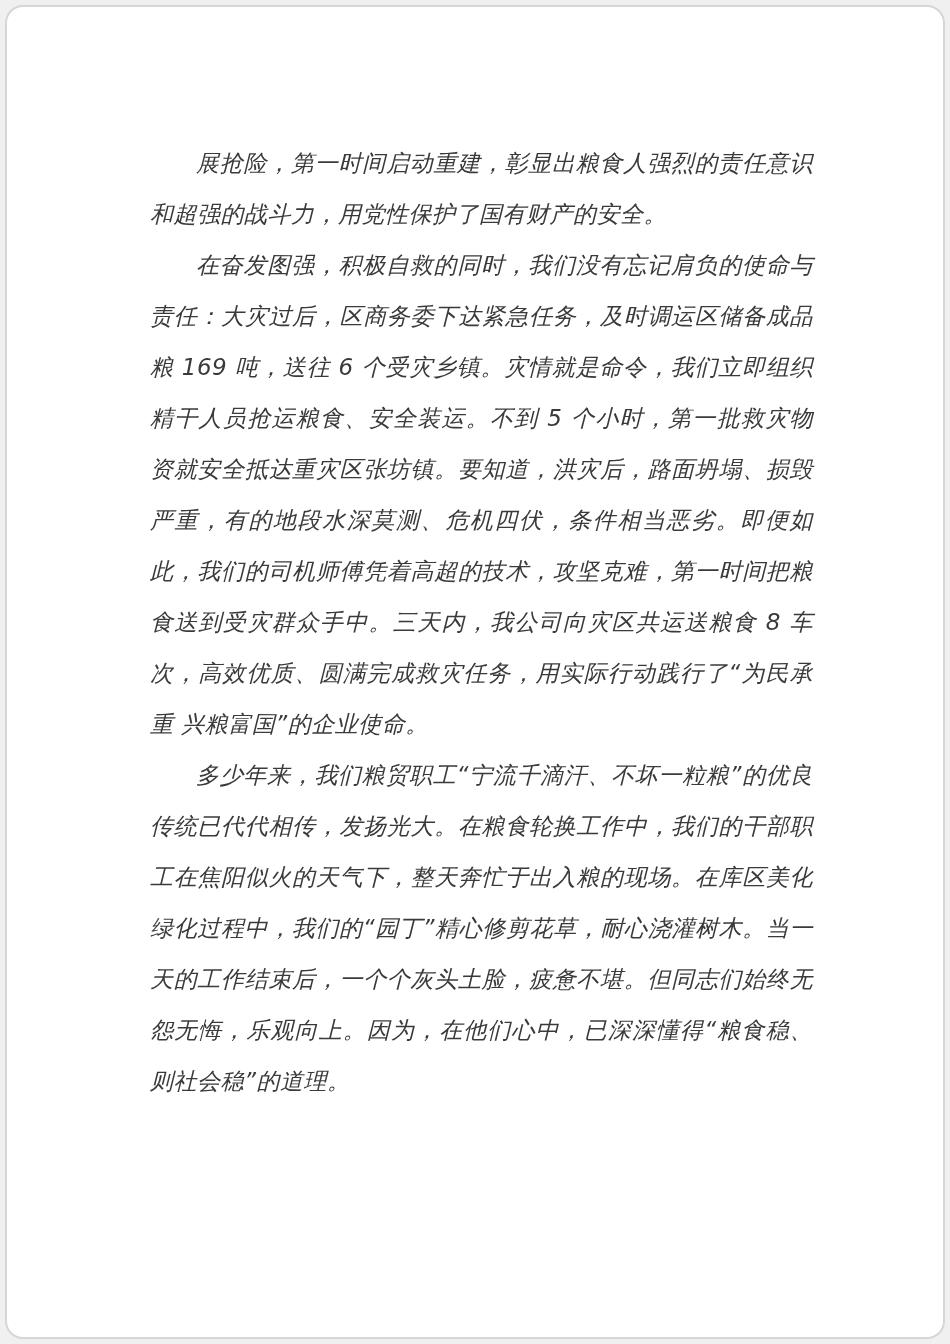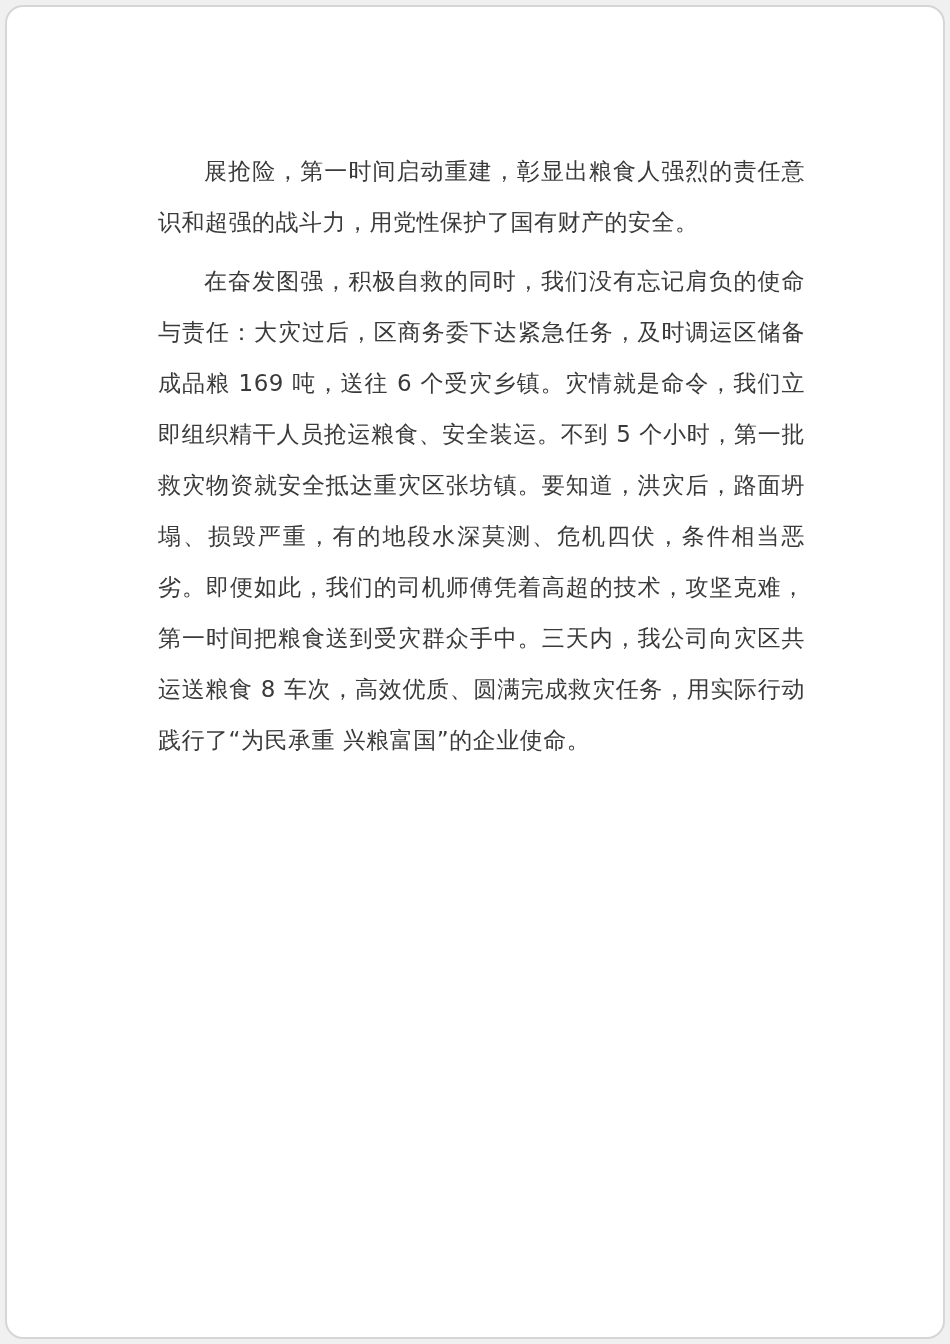--- a/index.html
+++ b/index.html
@@ -33,26 +33,28 @@
     bottom: 60px;
     color: #3a3a3a;
     font-size: 23px;
     line-height: 51px;
     text-align: justify;
     text-justify: inter-ideograph;
     letter-spacing: 0.5px;
     word-break: break-all;
   }
   .content p {
-    margin: 8px;
+    margin: 0;
     padding: 0;
     text-indent: 2em;
+    font-style: italic;
   }
 </style>
 </head>
 <body>
 
 <div class="page">
   <div class="content">
     <p>展抢险，第一时间启动重建，彰显出粮食人强烈的责任意识和超强的战斗力，用党性保护了国有财产的安全。</p>
     <p>在奋发图强，积极自救的同时，我们没有忘记肩负的使命与责任：大灾过后，区商务委下达紧急任务，及时调运区储备成品粮 169 吨，送往 6 个受灾乡镇。灾情就是命令，我们立即组织精干人员抢运粮食、安全装运。不到 5 个小时，第一批救灾物资就安全抵达重灾区张坊镇。要知道，洪灾后，路面坍塌、损毁严重，有的地段水深莫测、危机四伏，条件相当恶劣。即便如此，我们的司机师傅凭着高超的技术，攻坚克难，第一时间把粮食送到受灾群众手中。三天内，我公司向灾区共运送粮食 8 车次，高效优质、圆满完成救灾任务，用实际行动践行了“为民承重 兴粮富国”的企业使命。</p>
+    <p>多少年来，我们粮贸职工“宁流千滴汗、不坏一粒粮”的优良传统已代代相传，发扬光大。在粮食轮换工作中，我们的干部职工在焦阳似火的天气下，整天奔忙于出入粮的现场。在库区美化绿化过程中，我们的“园丁”精心修剪花草，耐心浇灌树木。当一天的工作结束后，一个个灰头土脸，疲惫不堪。但同志们始终无怨无悔，乐观向上。因为，在他们心中，已深深懂得“粮食稳、则社会稳”的道理。</p>
   </div>
 </div>
 
 </body></html>

